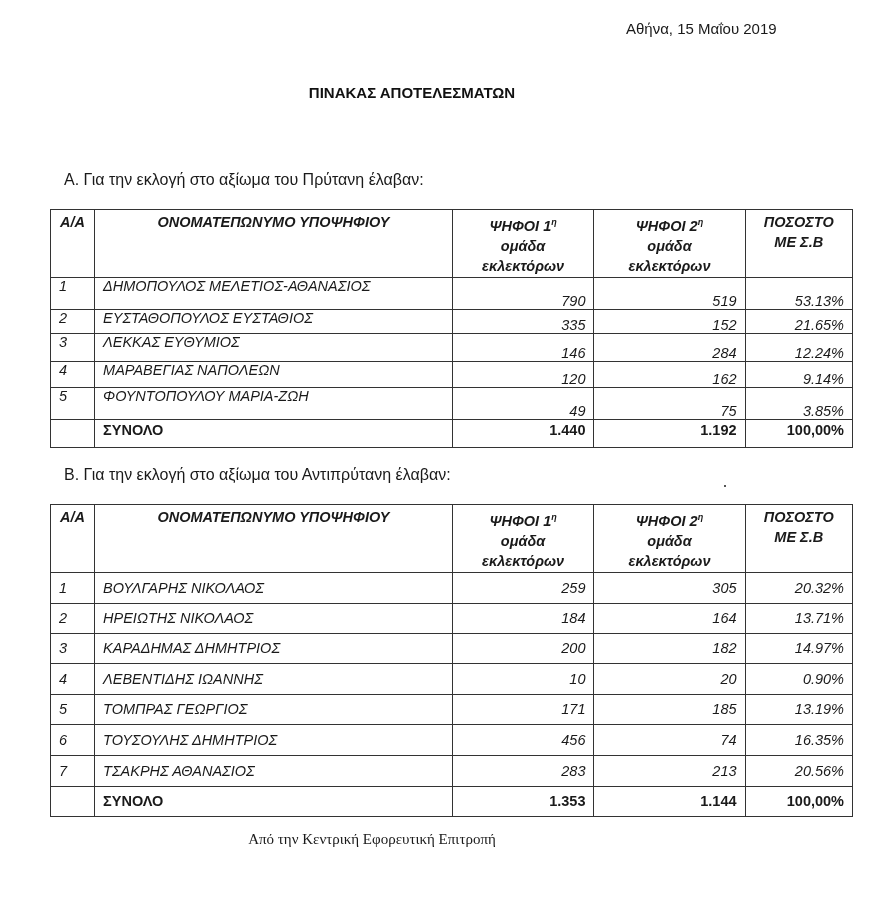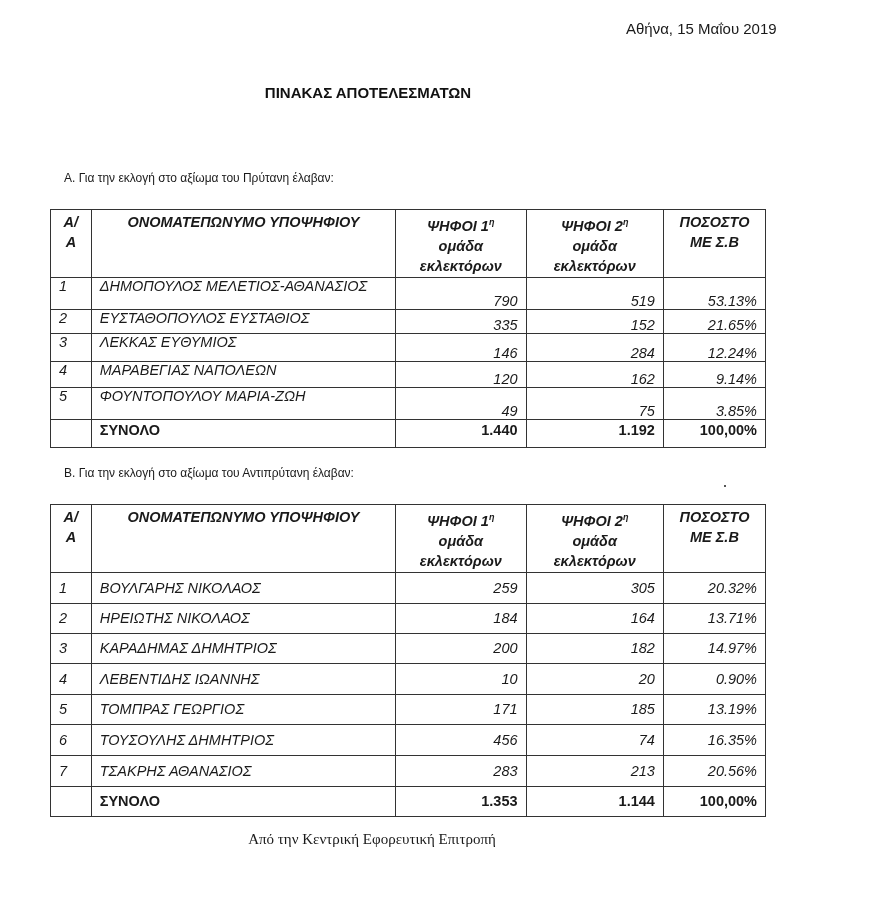--- a/index.html
+++ b/index.html
@@ -1,24 +1,24 @@
 <!DOCTYPE html>
 <html><head>
   <meta charset="utf-8">
   <style>
     html, body { margin: 0; padding: 0; background: #ffffff; }
     body { width: 880px; height: 922px; position: relative; overflow: hidden; color: #111; }
     .date { position: absolute; left: 626px; top: 20px; font-family: "Liberation Sans", sans-serif; font-size: 15px; color: #1a1a1a; }
-    .title-block { position: absolute; left: 0; top: 82px; width: 736px; text-align: center; }
+    .title-block { position: absolute; left: 0; top: 82px; width: 736px; text-align: center; padding-left: 44px; }
     .title1 { font-family: "Liberation Sans", sans-serif; font-weight: bold; font-size: 15px; line-height: 21px; color: #111; }
     .title2, .title3 { font-family: "Liberation Serif", serif; font-weight: bold; font-size: 16.5px; line-height: 21px; color: #111; letter-spacing: 0.3px; }
-    .section-title { position: absolute; left: 64px; font-family: "Liberation Sans", sans-serif; font-size: 12px; color: #1a1a1a; }
+    .section-title { position: absolute; left: 64px; font-family: "Liberation Sans", sans-serif; font-size: 16px; color: #1a1a1a; }
     #secA-title { top: 171px; }
     #secB-title { top: 466px; }
-    table.results { position: absolute; left: 50px; width: 716px; border-collapse: collapse; font-family: "Liberation Sans", sans-serif; font-size: 14.5px; color: #1a1a1a; }
+    table.results { position: absolute; left: 50px; width: 803px; border-collapse: collapse; font-family: "Liberation Sans", sans-serif; font-size: 14.5px; color: #1a1a1a; }
     #tableA { top: 209px; }
     #tableB { top: 504px; }
     table.results th, table.results td { border: 1.5px solid #333; padding: 0 8px; }
     table.results th { font-weight: bold; font-style: italic; vertical-align: top; text-align: center; line-height: 20px; padding-top: 2px; padding-bottom: 1px; }
     th.col-aa { width: 28px; text-align: left; padding-left: 6px; }
     th.col-name { width: 356px; }
     th.col-v1 { width: 128px; }
     th.col-v2 { width: 138px; }
     th.col-pct { width: 92px; }
     table.results td { font-style: italic; }

